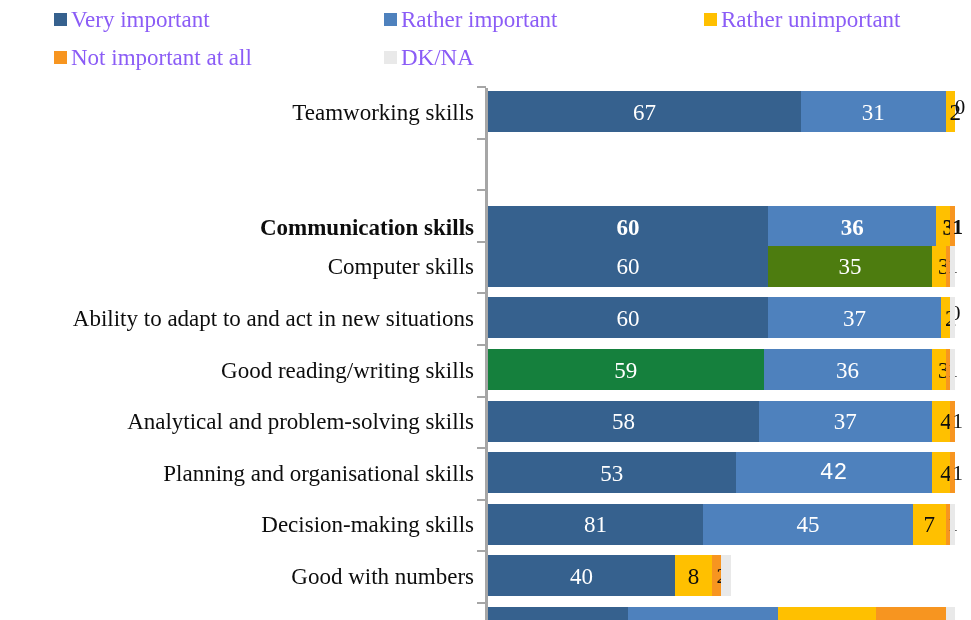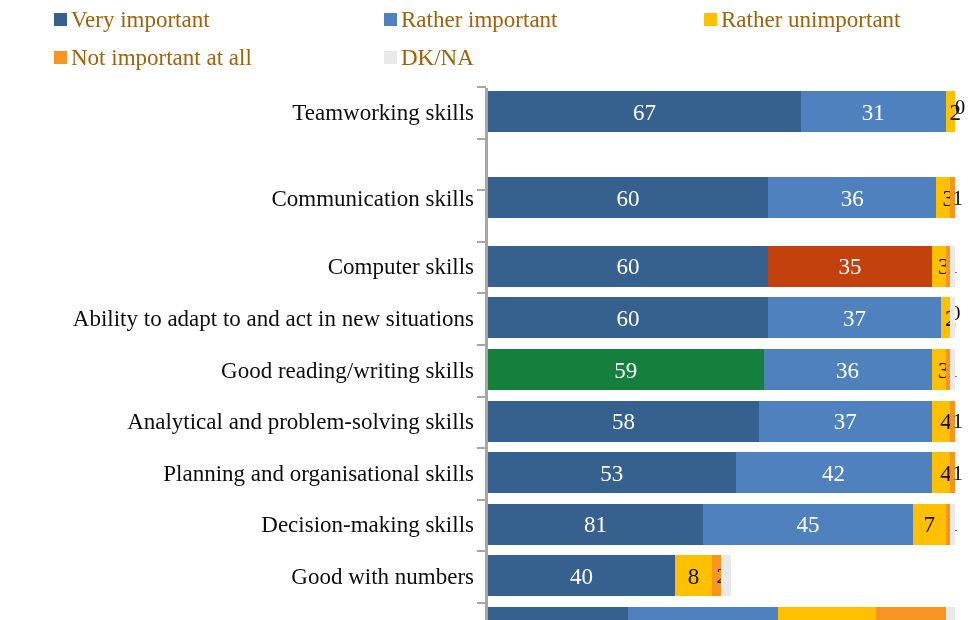--- a/index.html
+++ b/index.html
@@ -31,21 +31,21 @@
     white-space: nowrap;
   }
   .legend-swatch {
     width: 13px;
     height: 13px;
     margin-right: 4px;
     flex: 0 0 auto;
   }
   .legend-label {
     font-size: 23px;
-    color: #a16207;
+    color: #8b5cf6;
     line-height: 1;
   }
   .lg-0 { left: 54px;  top: 8px;  }
   .lg-1 { left: 384px; top: 8px;  }
   .lg-2 { left: 704px; top: 8px;  }
   .lg-3 { left: 54px;  top: 46px; }
   .lg-4 { left: 384px; top: 46px; }
 
   
   #plot {
@@ -173,21 +173,21 @@
           </div>
           <div class="seg" style="width: 9.34px; background: rgb(255, 192, 0);">
             <span class="seg-value inside-dark" style="left: -6px; right: -16px;">2</span>
           </div>
           <div class="seg" style="width: 0px; background: rgb(247, 149, 32);">
             <span class="seg-value outside nudge-up" style="left: -6px; right: -16px;">0</span>
           </div>
           <div class="seg" style="width: 0px; background: rgb(233, 233, 233);"></div>
         </div>
       </div>
-      <div class="bar-row" style="top: 89px; height: 41px;">
+      <div class="bar-row" style="top: 118px; height: 41px; font-weight: bold;">
         <div class="cat-label">Communication skills</div>
         <div class="bar-track">
           <div class="seg" style="width: 280.2px; background: rgb(54, 97, 142);">
             <span class="seg-value inside-light">60</span>
           </div>
           <div class="seg" style="width: 168.12px; background: rgb(78, 129, 189);">
             <span class="seg-value inside-light">36</span>
           </div>
           <div class="seg" style="width: 14.01px; background: rgb(255, 192, 0);">
             <span class="seg-value inside-dark" style="left: -6px; right: -16px;">3</span>
@@ -197,21 +197,21 @@
           </div>
           <div class="seg" style="width: 0px; background: rgb(233, 233, 233);"></div>
         </div>
       </div>
       <div class="bar-row" style="top: 157.8px; height: 41px;">
         <div class="cat-label">Computer skills</div>
         <div class="bar-track">
           <div class="seg" style="width: 280.2px; background: rgb(54, 97, 142);">
             <span class="seg-value inside-light">60</span>
           </div>
-          <div class="seg" style="width: 163.45px; background: #c2410c;">
+          <div class="seg" style="width: 163.45px; background: #4d7c0f;">
             <span class="seg-value inside-light">35</span>
           </div>
           <div class="seg" style="width: 14.01px; background: rgb(255, 192, 0);">
             <span class="seg-value inside-dark" style="left: -6px; right: -16px;">3</span>
           </div>
           <div class="seg" style="width: 4.67px; background: rgb(247, 149, 32);">
             <span class="seg-value outside" style="left: -6px; right: -16px;">1</span>
           </div>
           <div class="seg" style="width: 4.67px; background: rgb(233, 233, 233);"></div>
         </div>
@@ -269,21 +269,21 @@
           </div>
           <div class="seg" style="width: 0px; background: rgb(233, 233, 233);"></div>
         </div>
       </div>
       <div class="bar-row" style="top: 364.2px; height: 41px;">
         <div class="cat-label">Planning and organisational skills</div>
         <div class="bar-track">
           <div class="seg" style="width: 247.51px; background: rgb(54, 97, 142);">
             <span class="seg-value inside-light">53</span>
           </div>
-          <div class="seg" style="width: 196.14px; background: rgb(78, 129, 189);">
+          <div class="seg" style="width: 196.14px; background: rgb(78, 129, 189); font-family: Liberation Mono, monospace;">
             <span class="seg-value inside-light">42</span>
           </div>
           <div class="seg" style="width: 18.68px; background: rgb(255, 192, 0);">
             <span class="seg-value inside-dark" style="left: -6px; right: -16px;">4</span>
           </div>
           <div class="seg" style="width: 4.67px; background: rgb(247, 149, 32);">
             <span class="seg-value outside" style="left: -6px; right: -16px;">1</span>
           </div>
           <div class="seg" style="width: 0px; background: rgb(233, 233, 233);"></div>
         </div>

